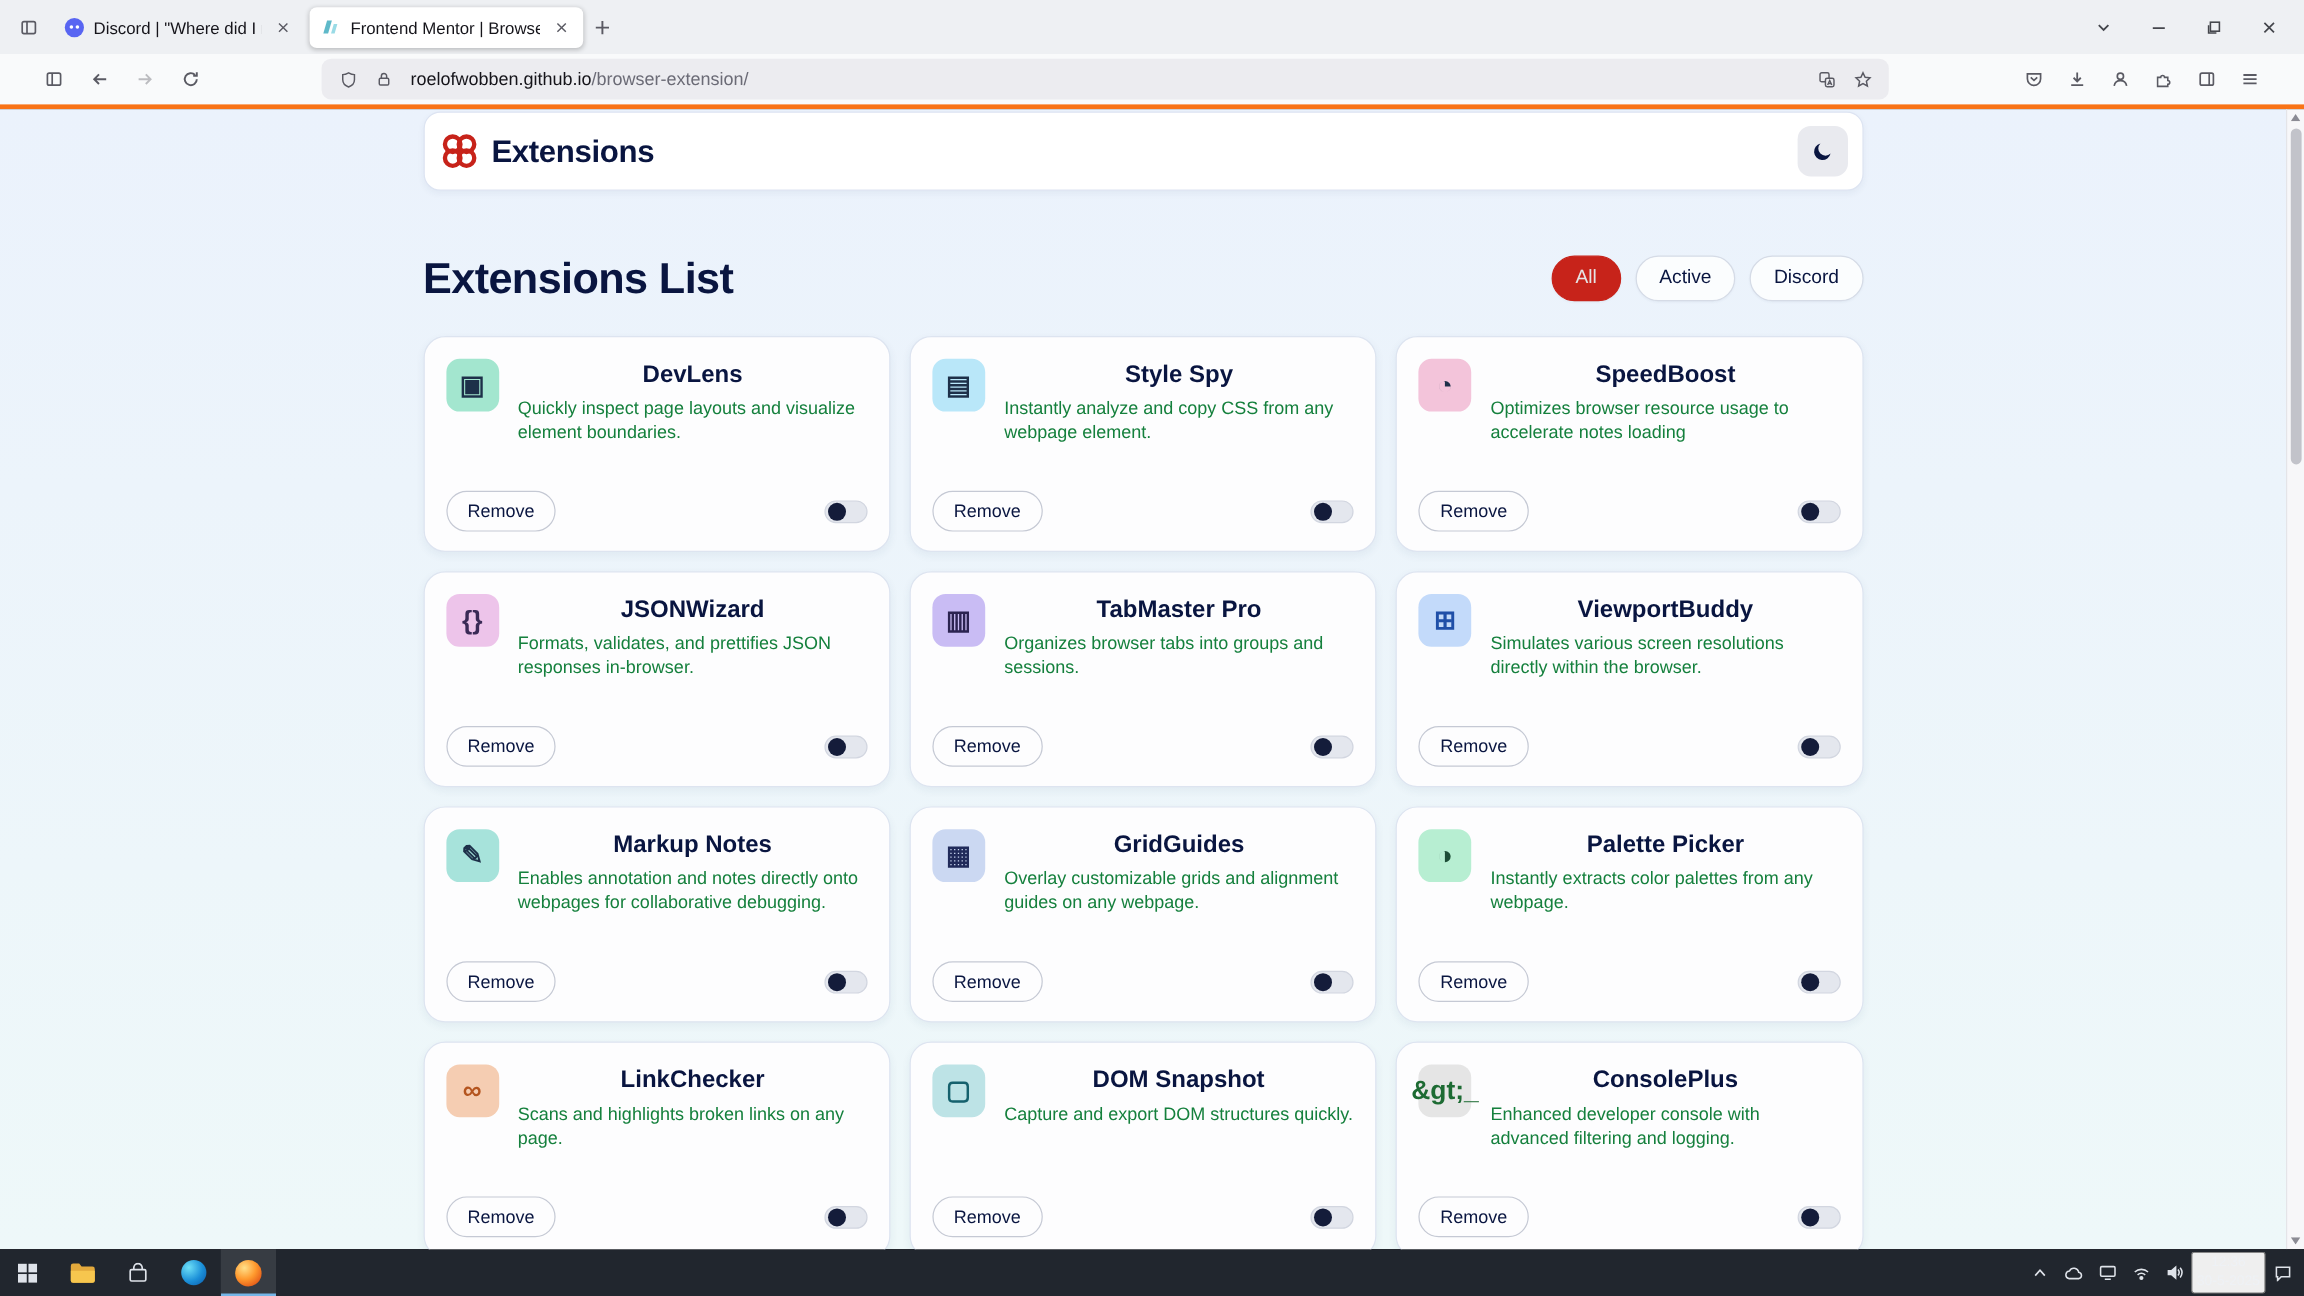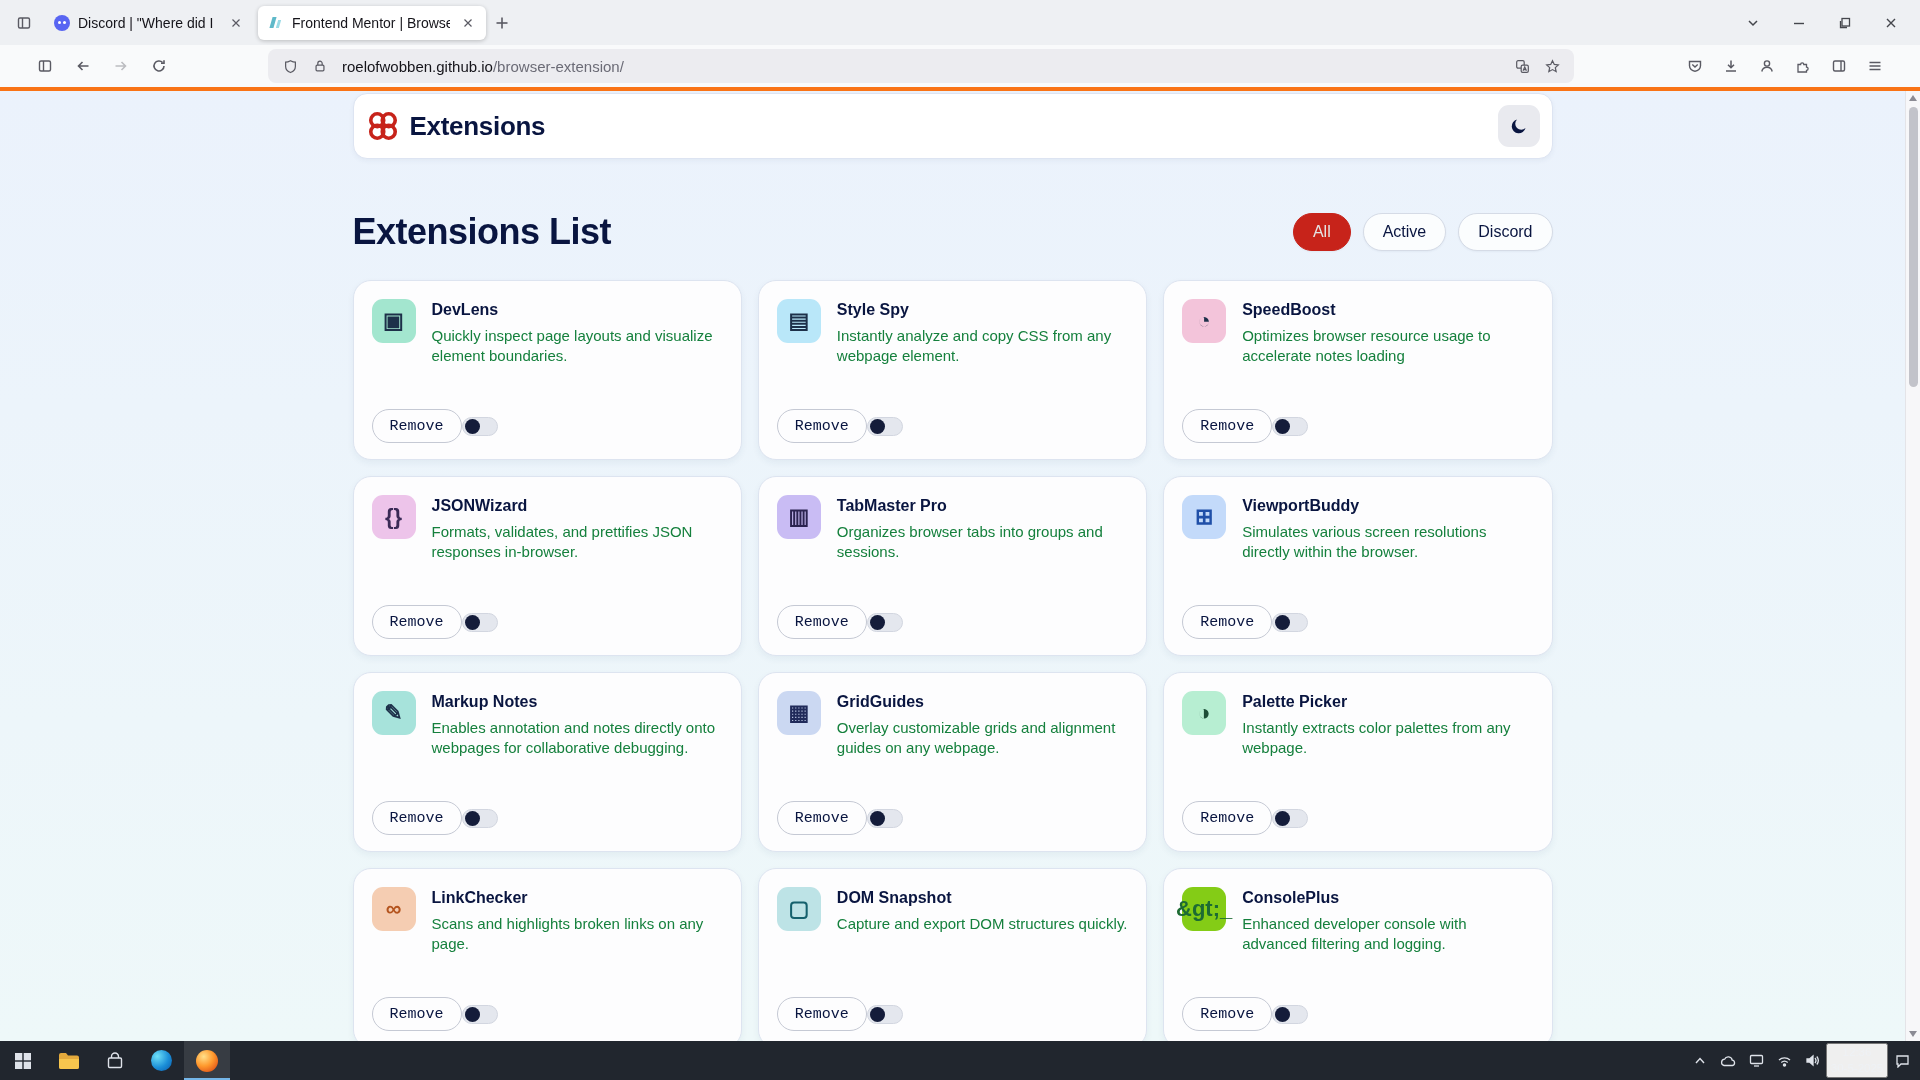--- a/index.html
+++ b/index.html
@@ -47,23 +47,23 @@
   .list-header { margin-top:52px; display:flex; align-items:center; justify-content:space-between; }
   .list-title { font-size:36px; font-weight:800; color:#091540; letter-spacing:-0.5px; }
   .filters { display:flex; gap:12px; }
   .filter-pill { height:38px; padding:0 19px; border-radius:19px; border:1px solid #d5dbe6; background:#fbfdfe; color:#091540; font-size:16px; font-family:inherit; box-shadow:0 1px 2px rgba(30,50,90,.05); }
   .filter-pill.active { background:#c7231a; border-color:#c7231a; color:#e5e5e5; }
 
   .grid { margin-top:27px; display:grid; grid-template-columns:repeat(3, 1fr); gap:16px; }
   .card { background:#fdfdfe; border:1px solid #dde4f0; border-radius:18px; height:180px; padding:18px; position:relative; box-shadow:0 3px 7px rgba(40,60,110,.06); }
   .card-top { display:flex; gap:16px; }
   .ext-icon { width:44px; height:44px; border-radius:11px; flex:none; display:flex; align-items:center; justify-content:center; font-size:22px; font-weight:700; }
-  .ext-name { font-size:16px; font-weight:700; color:#091540; margin:2px 0 7px; }
+  .ext-name { font-size:20px; font-weight:700; color:#091540; margin:2px 0 7px;text-align:center; }
   .ext-desc { font-size:15px; line-height:1.35; color:#15803d; }
-  .card-bottom { position:absolute; left:18px; right:18px; bottom:16px; display:flex; align-items:center; justify-content:flex-start;font-family:Liberation Mono, monospace; }
+  .card-bottom { position:absolute; left:18px; right:18px; bottom:16px; display:flex; align-items:center; justify-content:space-between; }
   .remove-button { height:34px; padding:0 17px; border-radius:17px; border:1px solid #c5c9d4; background:transparent; font-size:15px; color:#091540; font-family:inherit; }
   .toggle { width:36px; height:19px; border-radius:10px; background:#e4e7ee; border:1px solid #d2d6e0; position:relative; }
   .toggle .knob { position:absolute; left:2px; top:1px; width:15px; height:15px; border-radius:50%; background:#141c3a; }
 
   
   .scrollbar { width:15px; background:#f7f7f9; border-left:1px solid #e4e4e8; display:flex; flex-direction:column; align-items:center; }
   .sb-arrow { height:14px; display:flex; align-items:center; justify-content:center; color:#8b8b94; }
   .sb-track { flex:1; width:100%; position:relative; }
   .sb-thumb { position:absolute; top:2px; left:3px; width:9px; height:280px; border-radius:5px; background:#c2c3ca; }
 
@@ -448,21 +448,21 @@
     </div>
     <div class="card-bottom">
       <button class="remove-button">Remove</button>
       <div class="toggle">
                   <div class="knob"></div>
                 </div>
     </div>
   </div>
             <div class="card">
     <div class="card-top">
-      <div class="ext-icon" style="background: #84cc16; color: rgb(29, 107, 51);">
+      <div class="ext-icon" style="background: #e5e5e5; color: rgb(29, 107, 51);">
                   <span>&amp;gt;_</span>
                 </div>
       <div class="ext-text">
         <div class="ext-name">ConsolePlus</div>
         <div class="ext-desc">Enhanced developer console with advanced filtering and logging.</div>
       </div>
     </div>
     <div class="card-bottom">
       <button class="remove-button">Remove</button>
       <div class="toggle">

